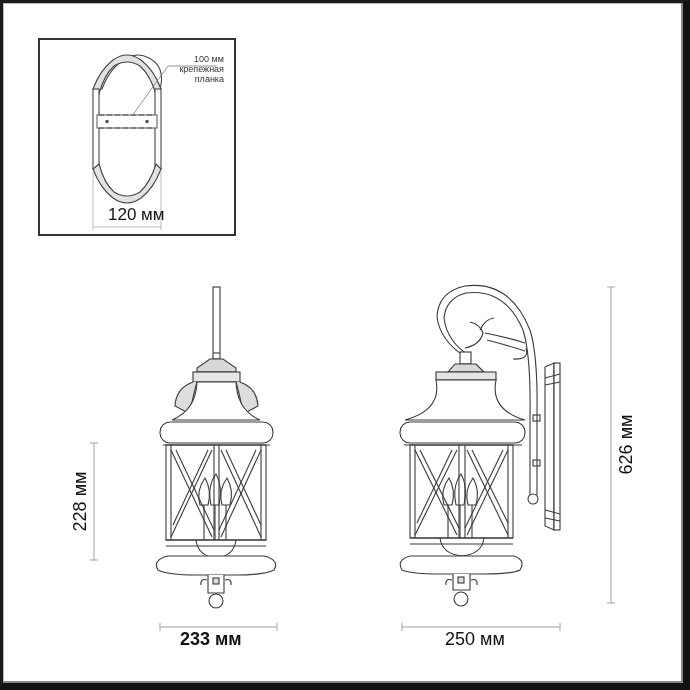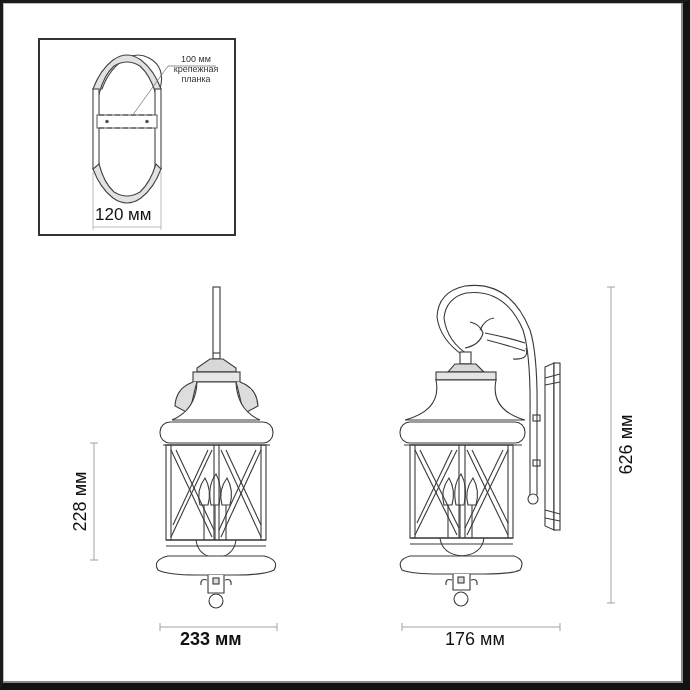--- a/index.html
+++ b/index.html
@@ -5,21 +5,21 @@
   html, body { margin: 0; padding: 0; background: #ffffff; }
   body { width: 690px; height: 690px; overflow: hidden; position: relative;
          font-family: "Liberation Sans", sans-serif; }
   .frame { position: absolute; left: 0; top: 0; width: 690px; height: 690px; box-sizing: border-box;
            border-top: 3px solid #1a1a1a; border-left: 3px solid #1a1a1a;
            border-right: 7px solid #111; border-bottom: 7px solid #111;
            box-shadow: inset -2px -2px 0 #888, inset 0 0 0 1px #bbb; }
   svg.drawing { position: absolute; left: 0; top: 0; }
   .lbl { position: absolute; color: #111; white-space: nowrap; }
   .dim-big { font-size: 18px; }
-  .dim-small { font-size: 9px; line-height: 10px; text-align: center; color: #333; }
+  .dim-small { font-size: 9px; line-height: 10px; text-align: right; color: #333; }
   .vert { transform-origin: center center; transform: rotate(-90deg); }
 </style>
 </head>
 <body>
 
 <div class="frame"></div>
 
 <svg class="drawing" width="690" height="690" viewBox="0 0 690 690">
 
   <g>
@@ -181,19 +181,19 @@
     <line x1="402" y1="623" x2="402" y2="631"></line>
     <line x1="560" y1="623" x2="560" y2="631"></line>
   </g>
 </svg>
 
 <div class="lbl dim-small" style="left:168px; top:54px; width:56px;">
   <div>100 мм</div>
   <div>крепежная</div>
   <div>планка</div>
 </div>
-<div class="lbl dim-big" style="left:95px; top:205px; font-size:17px;">120 мм</div>
+<div class="lbl dim-big" style="left:108px; top:205px; font-size:17px;">120 мм</div>
 
 <div class="lbl dim-big vert" style="left:40px; top:491px; width:80px; text-align:center;">228 мм</div>
 <div class="lbl dim-big" style="left:180px; top:629px;font-weight:bold;">233 мм</div>
 
 <div class="lbl dim-big vert" style="left:586px; top:434px; width:80px; text-align:center;">626 мм</div>
-<div class="lbl dim-big" style="left:445px; top:629px;">176 мм</div>
+<div class="lbl dim-big" style="left:445px; top:629px;">250 мм</div>
 
 </body></html>

